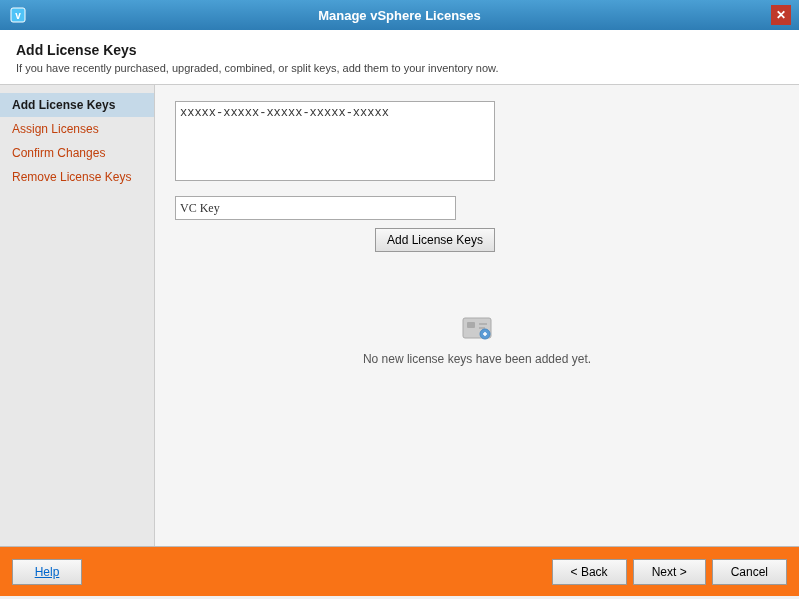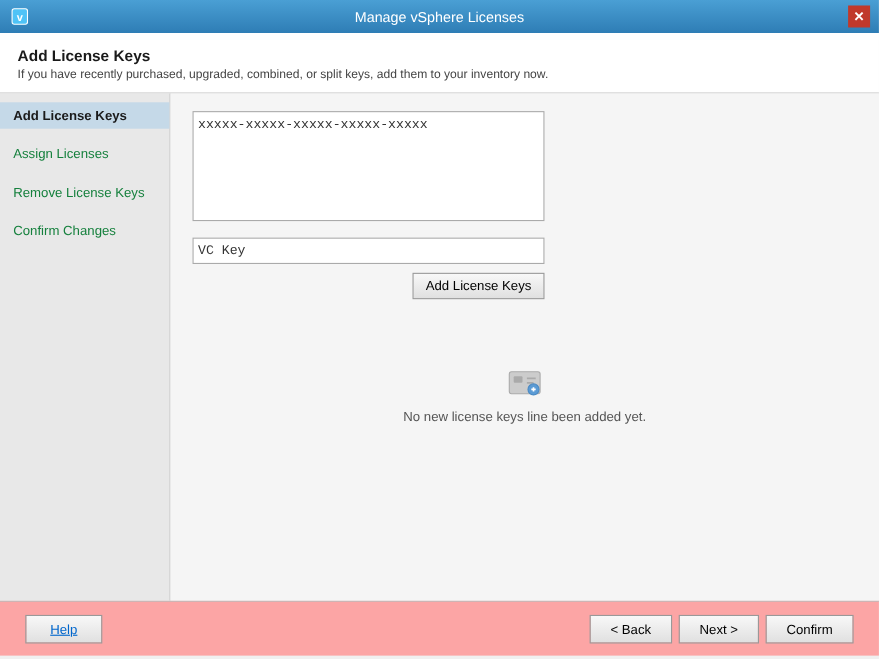--- a/index.html
+++ b/index.html
@@ -19,21 +19,21 @@
       display: flex;
       align-items: center;
       justify-content: space-between;
       height: 30px;
       padding: 0 8px;
     }
     .title-bar-text {
       flex: 1;
       text-align: center;
       font-size: 13px;
-      font-weight: 400;
+      font-weight: 700;
     }
     .title-bar-icon {
       width: 20px;
       height: 20px;
       display: flex;
       align-items: center;
       justify-content: center;
     }
     .close-btn {
       width: 20px;
@@ -83,57 +83,56 @@
       padding: 5px 12px;
       cursor: pointer;
       font-size: 12px;
     }
     .sidebar-item.active {
       background: #c5d9e8;
       font-weight: bold;
       color: #1a1a1a;
     }
     .sidebar-item.link {
-      color: #15803d;
-      margin-top: 11px;
+      color: #c2410c;
     }
 
     
     .content-area {
       flex: 1;
       background: #f5f5f5;
       padding: 16px 20px;
       overflow-y: auto;
     }
 
     .field-label {
       font-size: 12px;
       color: #333;
       margin-bottom: 4px;
     }
 
     .license-textarea {
       width: 320px;
-      height: 100px;
+      height: 80px;
       border: 1px solid #aaa;
       resize: none;
       font-family: 'Courier New', monospace;
       font-size: 12px;
       padding: 4px;
       color: #333;
       background: white;
     }
 
     .optional-label-input {
-      width: 320px;
+      width: 281px;
       height: 24px;
       border: 1px solid #aaa;
       padding: 2px 4px;
       font-size: 12px;
-      font-family: Liberation Mono, monospace;
+      font-family: Liberation Serif, serif;
       background: white;
       color: #333;
     }
 
     .add-license-btn {
       display: block;
       margin-top: 8px;
       margin-left: auto;
       width: 120px;
       padding: 4px 10px;
@@ -161,26 +160,26 @@
       justify-content: center;
     }
     .no-keys-text {
       font-size: 12px;
       color: #555;
     }
 
     
     .footer {
       height: 50px;
-      background: #fca5a5;
+      background: #f97316;
       border-top: 1px solid #bbb;
       display: flex;
       align-items: center;
       justify-content: space-between;
-      padding: 0 23px;
+      padding: 0 12px;
     }
     .footer-left {}
     .footer-right {
       display: flex;
       gap: 6px;
       align-items: flex-start;
     }
     .footer-btn {
       padding: 5px 18px;
       font-size: 12px;
@@ -227,24 +226,24 @@
 <div class="main-area">
 
   <div class="sidebar">
     <div class="sidebar-item active">
       <span>Add License Keys</span>
     </div>
     <div class="sidebar-item link">
       <span>Assign Licenses</span>
     </div>
     <div class="sidebar-item link">
+      <span>Confirm Changes</span>
+    </div>
+    <div class="sidebar-item link">
       <span>Remove License Keys</span>
-    </div>
-    <div class="sidebar-item link">
-      <span>Confirm Changes</span>
     </div>
   </div>
 
   <div class="content-area">
 
     <textarea class="license-textarea" style="">xxxxx-xxxxx-xxxxx-xxxxx-xxxxx</textarea>
 
     <div class="optional-section">
       <input type="text" class="optional-label-input" value="VC Key" style="">
     </div>
@@ -259,28 +258,28 @@
         <svg width="32" height="32" viewBox="0 0 32 32">
           <rect x="2" y="6" width="28" height="20" rx="2" fill="#ccc" stroke="#aaa" stroke-width="1"></rect>
           <rect x="6" y="10" width="8" height="6" rx="1" fill="#aaa"></rect>
           <line x1="18" y1="12" x2="26" y2="12" stroke="#aaa" stroke-width="1.5"></line>
           <line x1="18" y1="16" x2="24" y2="16" stroke="#aaa" stroke-width="1.5"></line>
           <circle cx="24" cy="22" r="5" fill="#5b9bd5" stroke="#4a8ac4" stroke-width="1"></circle>
           <line x1="22" y1="22" x2="26" y2="22" stroke="white" stroke-width="1.5"></line>
           <line x1="24" y1="20" x2="24" y2="24" stroke="white" stroke-width="1.5"></line>
         </svg>
       </div>
-      <div class="no-keys-text">No new license keys line been added yet.</div>
+      <div class="no-keys-text">No new license keys have been added yet.</div>
     </div>
 
   </div>
 </div>
 
 <div class="footer">
   <div class="footer-left">
     <button class="footer-btn help-btn">Help</button>
   </div>
   <div class="footer-right">
     <button class="footer-btn">&lt; Back</button>
     <button class="footer-btn">Next &gt;</button>
-    <button class="footer-btn">Confirm</button>
+    <button class="footer-btn">Cancel</button>
   </div>
 </div>
 
 </body></html>

